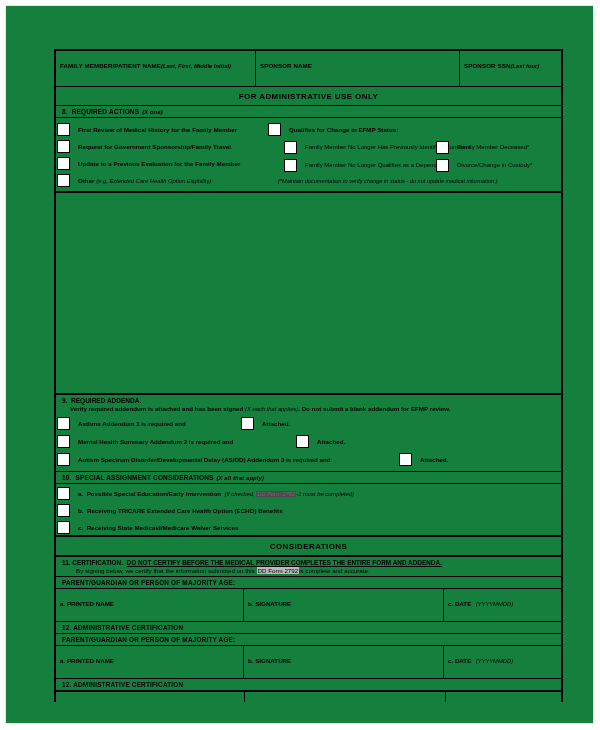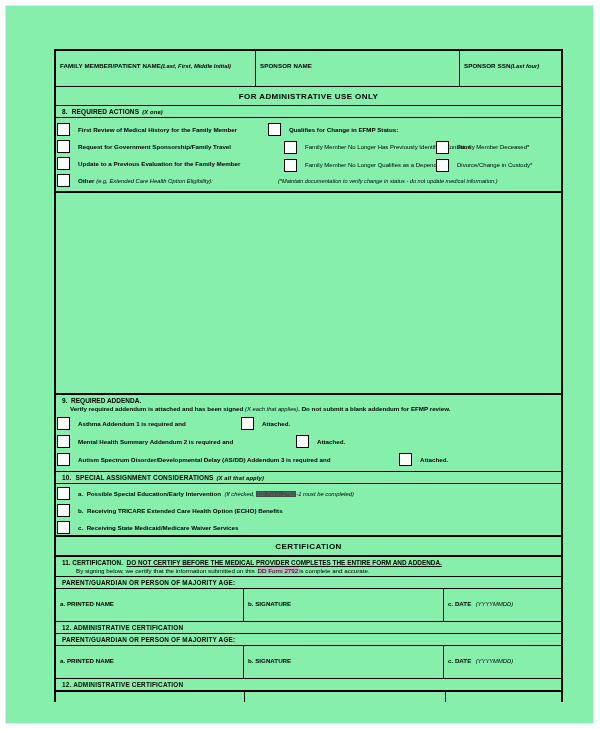--- a/index.html
+++ b/index.html
@@ -14,21 +14,21 @@
     font-family: "Liberation Sans", sans-serif;
     color: #000000;
     -webkit-font-smoothing: none;
   }
 
   
   #page-sheet {
     position: absolute;
     left: 5px; top: 5px;
     width: 589px; height: 719px;
-    background: #86efac;
+    background: #15803d;
     border: 1px solid #e8e8e8;
     box-sizing: border-box;
   }
 
   
   #form {
     position: absolute;
     left: 48px;
     top: 43px;
     width: 509px;
@@ -324,21 +324,21 @@
       <div class="opt" style="left:1px; top:20px;">
         <span class="cb"></span>
         <span class="s10-txt"><span>b.</span>&nbsp; <span>Receiving TRICARE Extended Care Health Option (ECHO) Benefits</span></span>
       </div>
       <div class="opt" style="left:1px; top:37px;">
         <span class="cb"></span>
         <span class="s10-txt"><span>c.</span>&nbsp; <span>Receiving State Medicaid/Medicare Waiver Services</span></span>
       </div>
     </div>
 
-    <div class="banner bb2">CERTIFICATION</div>
+    <div class="banner bb2">CONSIDERATIONS</div>
 
     <div>
       <div id="c11a">
         <span>11. CERTIFICATION.</span>&nbsp;
         <span class="uline">DO NOT CERTIFY BEFORE THE MEDICAL PROVIDER COMPLETES THE ENTIRE FORM AND ADDENDA.</span>
       </div>
       <div id="c11b" class="bb">
         <span>By signing below, we certify that the information submitted on this</span>
         <span class="hl-gray">DD Form 2792</span><span>is complete and accurate.</span>
       </div>

